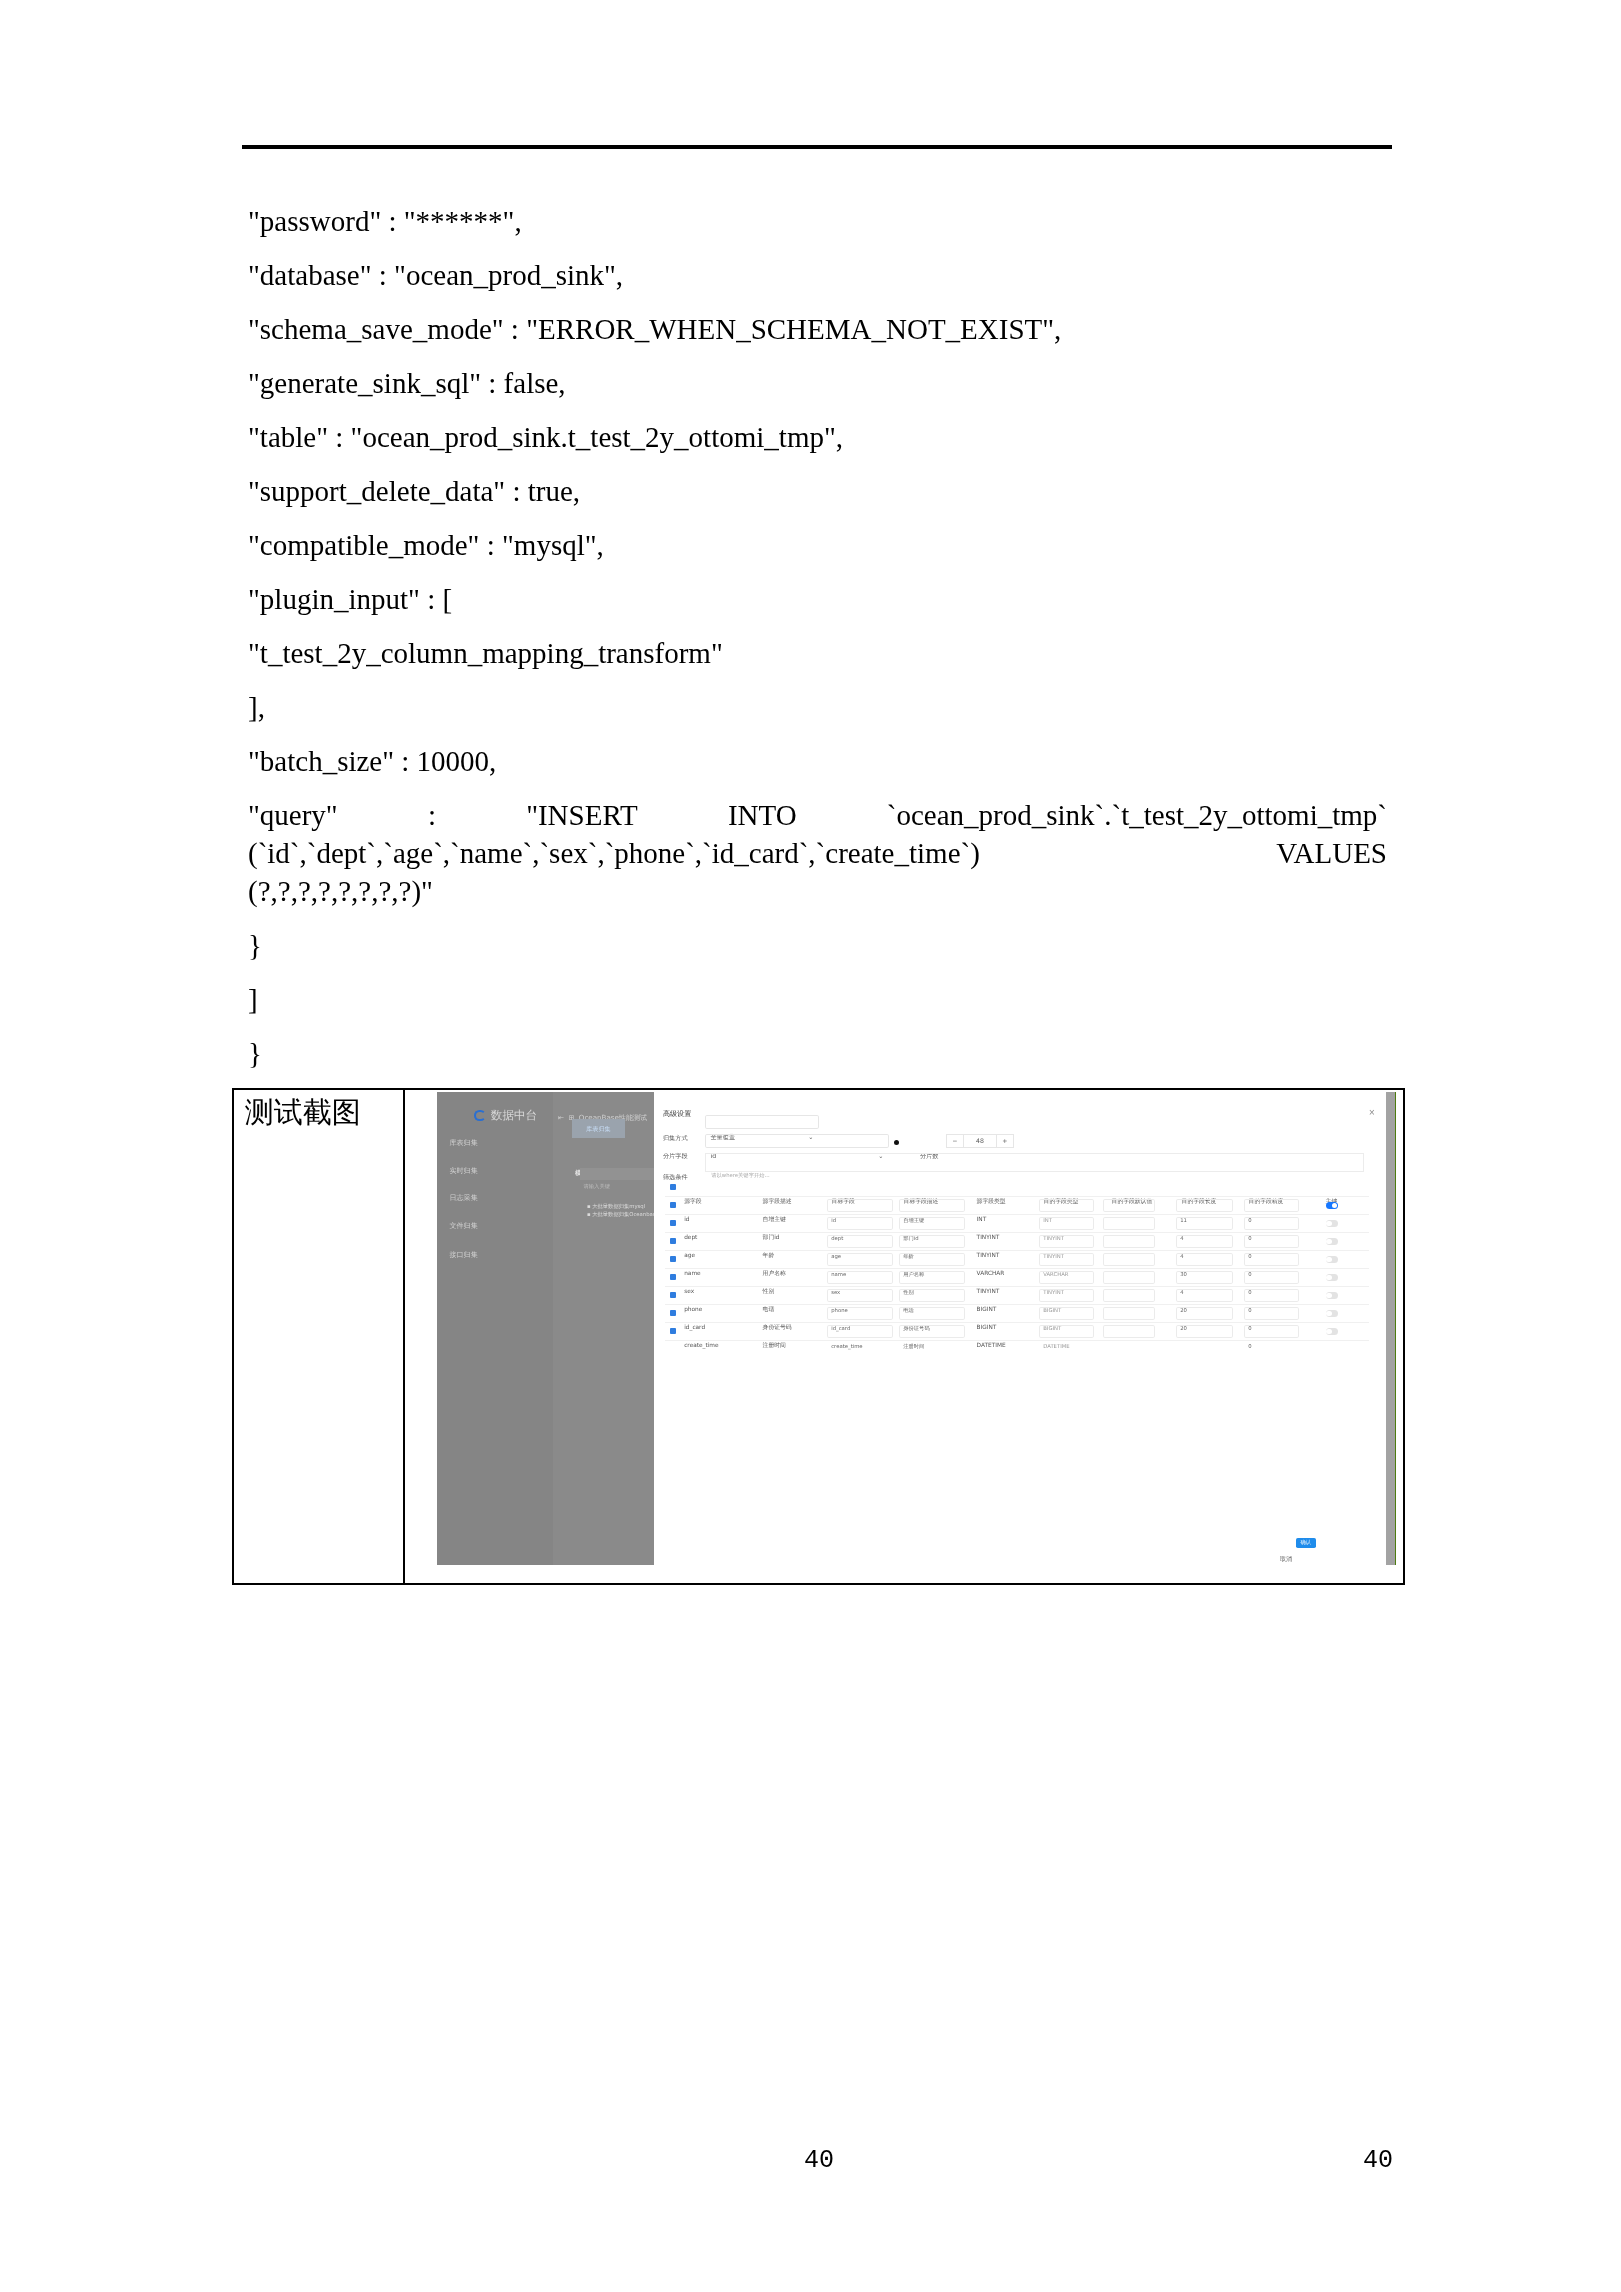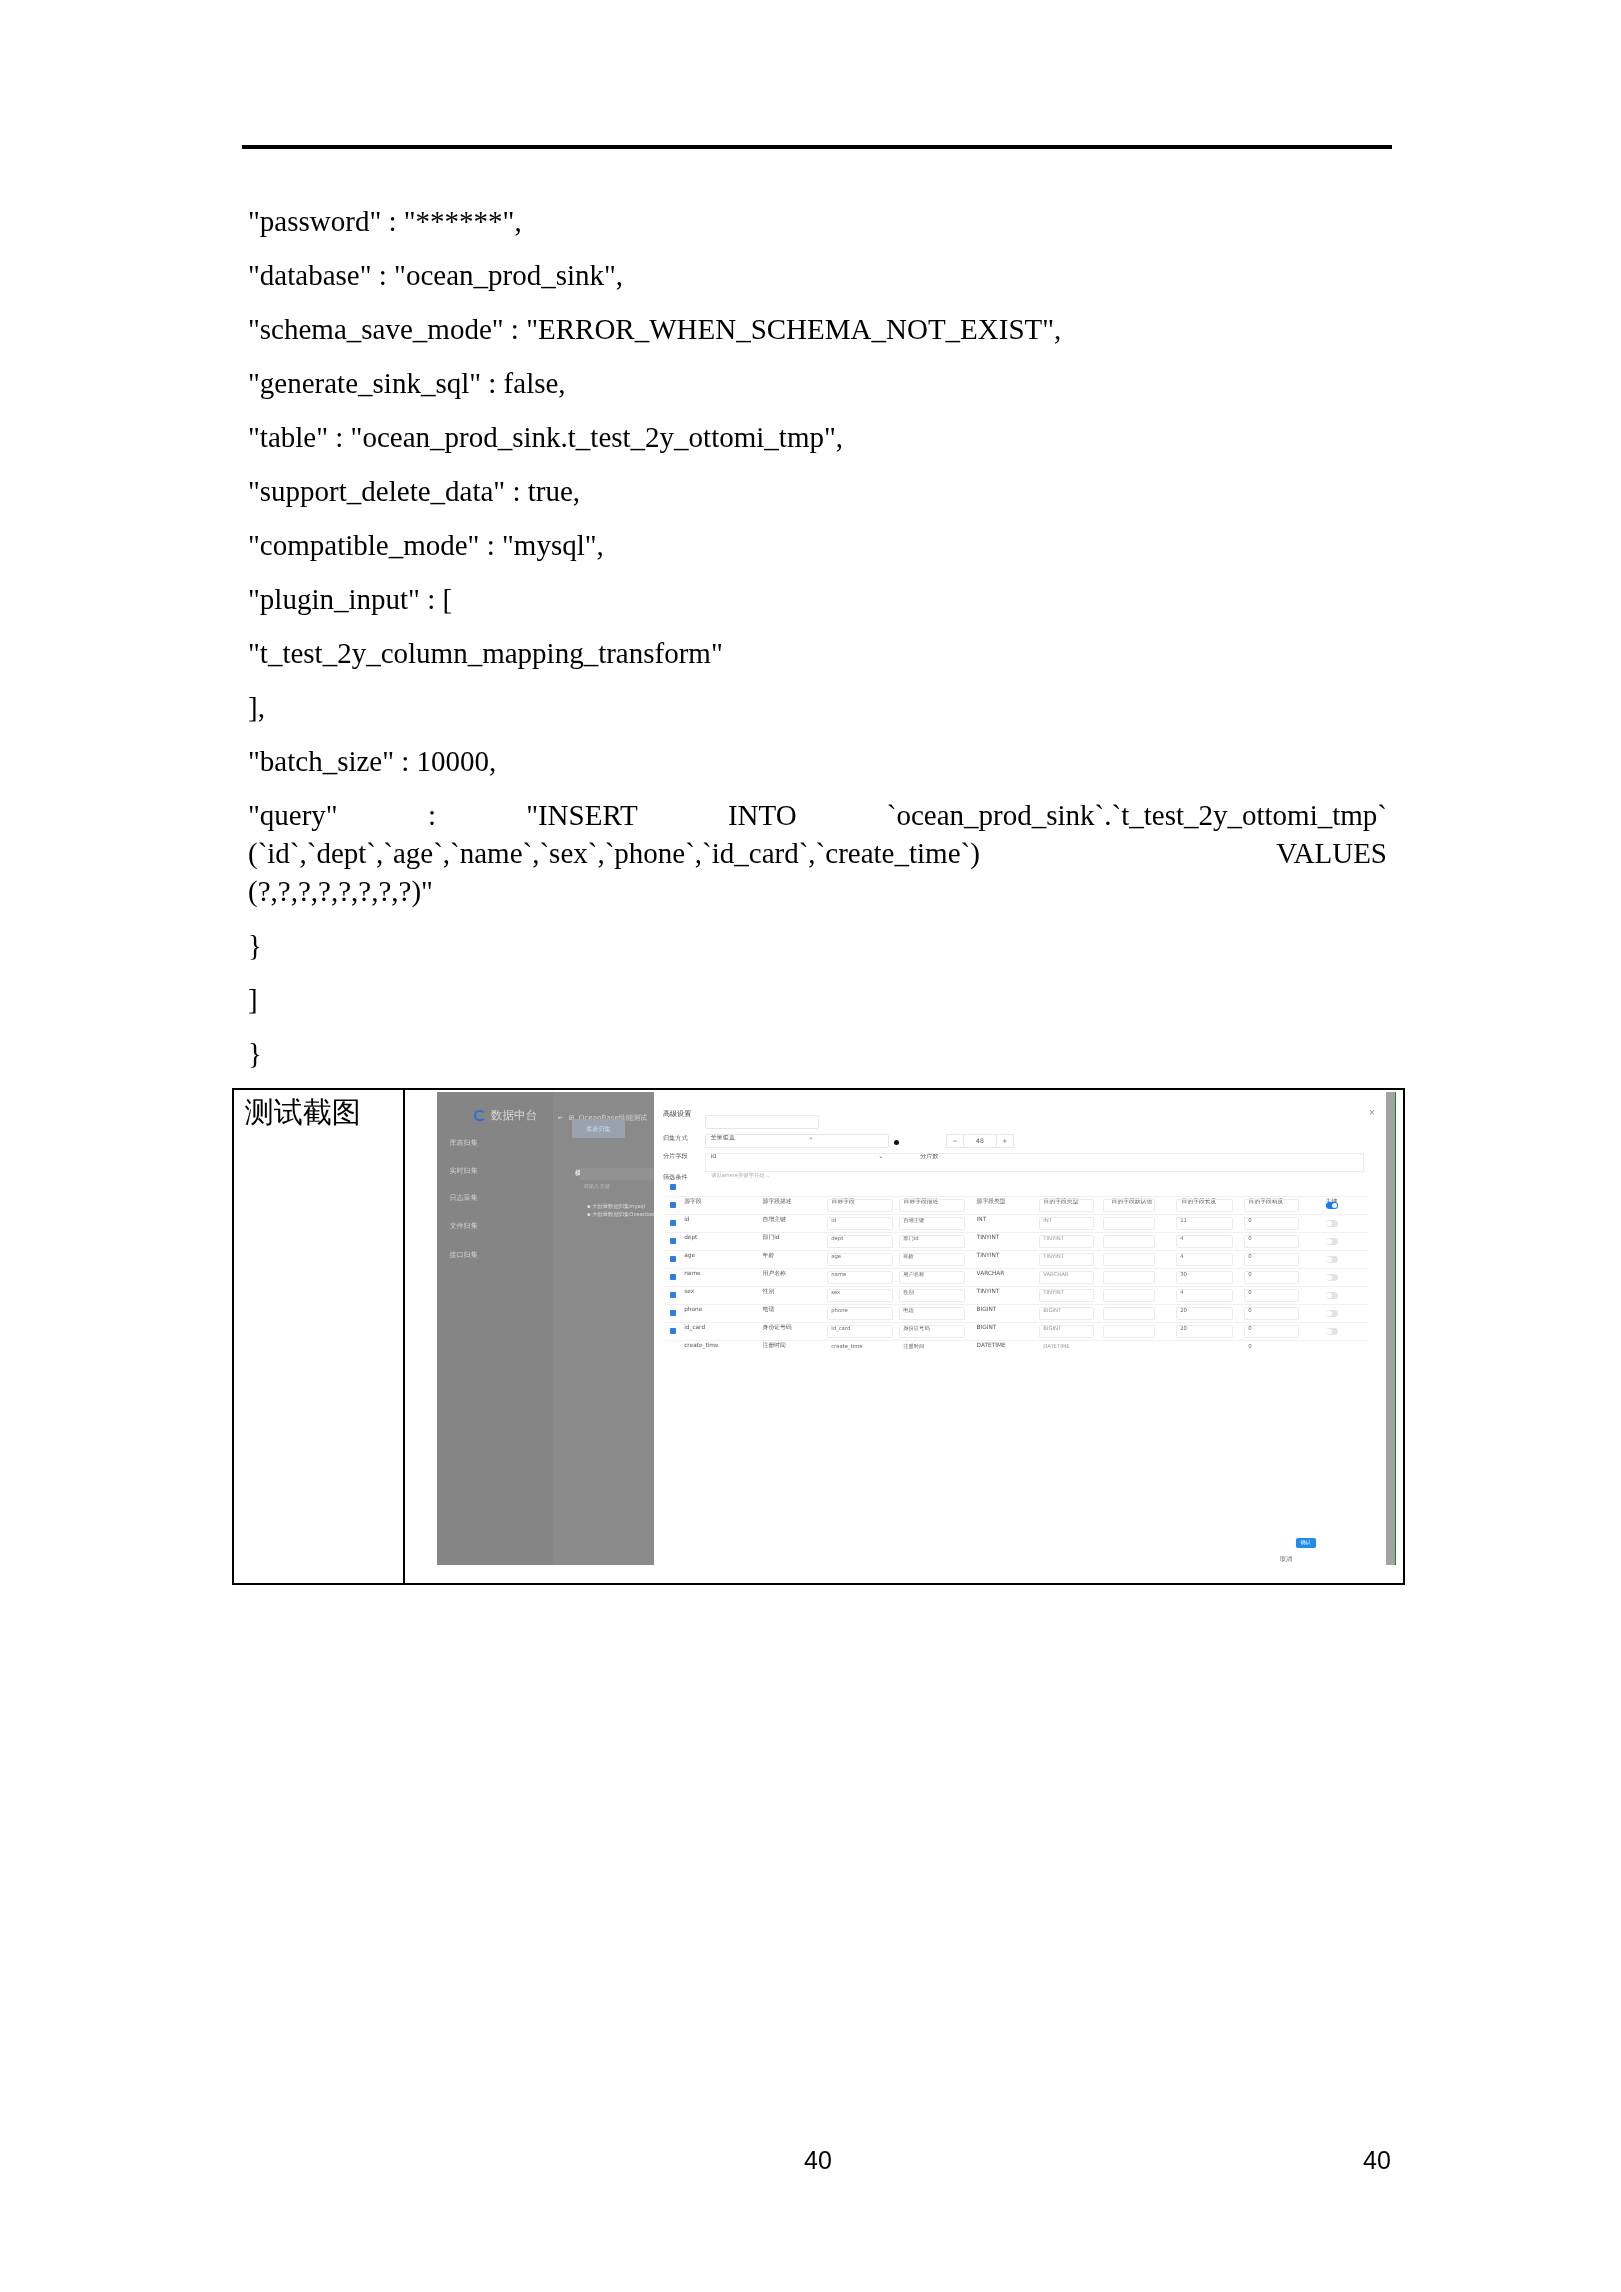--- a/index.html
+++ b/index.html
@@ -11,21 +11,21 @@
   .query-row { display: flex; justify-content: space-between; line-height: 38px; }
   .query-row2 { display: flex; justify-content: space-between; line-height: 38px; }
   .spec-table { position: absolute; left: 232px; top: 1088px; width: 1173px; border-collapse: collapse; font-family: "DejaVu Sans", sans-serif; }
   .spec-table td { border: 2.7px solid #000; vertical-align: top; font-size: 29px; }
   .spec-table td.lbl { width: 189px; padding: 3.6px 10.7px; line-height: 37px; }
   .spec-table td.val { padding: 1.8px 12.5px 3.6px 12.5px; line-height: 37px; }
   .step { font-size: 28.5px; line-height: 43px; margin-bottom: 14.3px; }
   .step:last-child { margin-bottom: 3.6px; }
   .shot-cell { padding: 1.8px 7.1px 10.7px 7.1px !important; }
   
-  .shot { position: relative; width: 959px; height: 473px; background: #15803d; overflow: hidden; font-family: "DejaVu Sans", sans-serif; margin-left: 25px; }
+  .shot { position: relative; width: 959px; height: 473px; background: #4d7c0f; overflow: hidden; font-family: "DejaVu Sans", sans-serif; margin-left: 25px; }
   .shot .app-bg { position: absolute; left: 0; top: 0; width: 217px; height: 100%; background: #8a8a8a; }
   .shot .side { position: absolute; left: 0; top: 0; width: 116px; height: 100%; background: #858585; }
   .shot .logo { position: absolute; left: 37px; top: 5.3px; font-size: 11.6px; color: #d8d8d8; display: flex; align-items: center; gap: 5.3px; }
   .shot .logo-mark { width: 11.6px; height: 11.6px; border-radius: 50%; border: 2.7px solid #2a6fd1; border-right-color: transparent; }
   .shot .side-item { position: absolute; left: 12.5px; font-size: 7.1px; color: #d0d0d0; }
   .shot .topbar-icons { position: absolute; left: 121px; top: 7.1px; font-size: 7.1px; color: #d0d0d0; }
   .shot .tab-btn { position: absolute; left: 135px; top: 27px; width: 53px; height: 19.6px; background: #9aa3ad; font-size: 6.2px; color: #c7dcf5; display: flex; align-items: center; justify-content: center; }
   .shot .model-title { position: absolute; left: 138px; top: 62px; font-size: 6.2px; color: #e6e6e6; font-weight: bold; }
   .shot .model-search { position: absolute; left: 143px; top: 76px; width: 75px; height: 12.5px; background: #929292; font-size: 5.3px; color: #bbb; padding-left: 3.6px; }
   .shot .tree-item { position: absolute; left: 150px; font-size: 5.3px; color: #dcdcdc; white-space: nowrap; }
@@ -44,21 +44,21 @@
   .grow .c { position: absolute; top: 4.5px; white-space: nowrap; }
   .grow .box { position: absolute; top: 2.7px; height: 12.5px; border: 0.9px solid #ebebeb; border-radius: 1.8px; padding: 1.8px 3.6px; white-space: nowrap; font-size: 5.3px; color: #666; }
   .chk { position: absolute; left: 5.3px; top: 5.3px; width: 6.2px; height: 6.2px; background: #2f7ddf; border-radius: 0.9px; }
   .toggle { position: absolute; left: 661px; top: 5.3px; width: 12.5px; height: 7.1px; border-radius: 3.6px; background: #e3e3e3; }
   .toggle.on { background: #1677ff; }
   .toggle::after { content: ""; position: absolute; top: 0.9px; width: 5.3px; height: 5.3px; border-radius: 50%; background: #fff; }
   .toggle.on::after { right: 0.9px; }
   .toggle:not(.on)::after { left: 0.9px; }
   .modal .btn-cancel { position: absolute; left: 626px; top: 448px; font-size: 6.2px; color: #666; }
   .modal .btn-ok { position: absolute; left: 642px; top: 446px; width: 19.6px; height: 9.8px; background: #1f8ceb; color: #fff; font-size: 5.3px; display: flex; align-items: center; justify-content: center; border-radius: 1.8px; }
-  .page-num { position: absolute; top: 2146px; font-size: 25px; font-family: Liberation Sans, sans-serif; }
+  .page-num { position: absolute; top: 2146px; font-size: 25px; font-family: Liberation Mono, monospace; }
 </style>
 </head>
 <body>
 
 <div class="header-rule"></div>
 
 <div class="code-block">
   <div id="code-lines">
       <div class="code-line">"password" : "******",</div>
       <div class="code-line">"database" : "ocean_prod_sink",</div>

